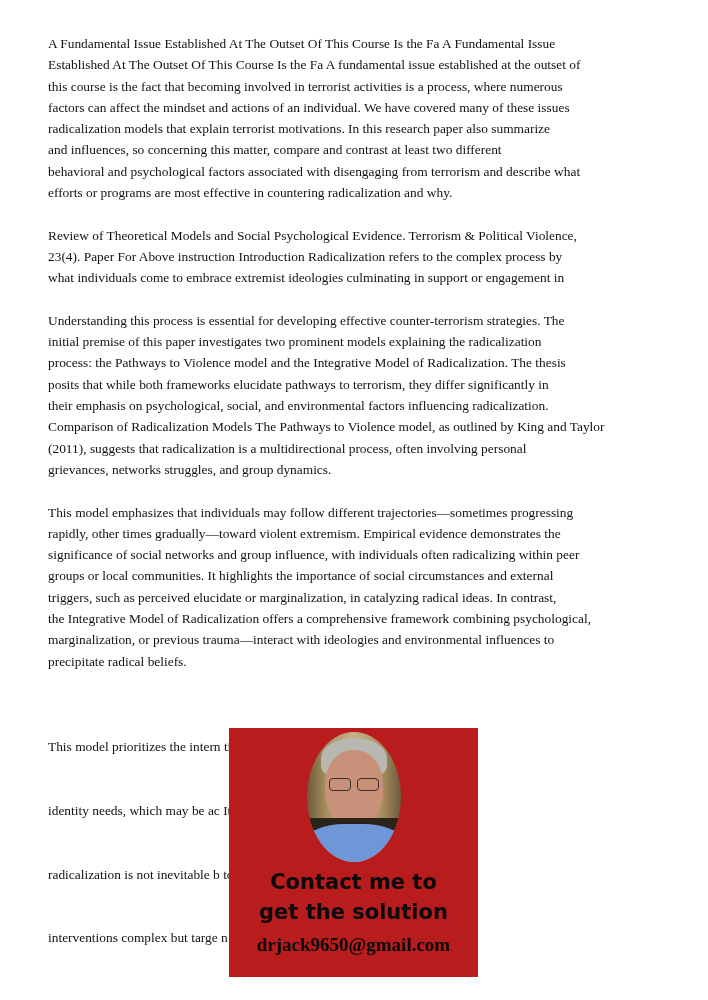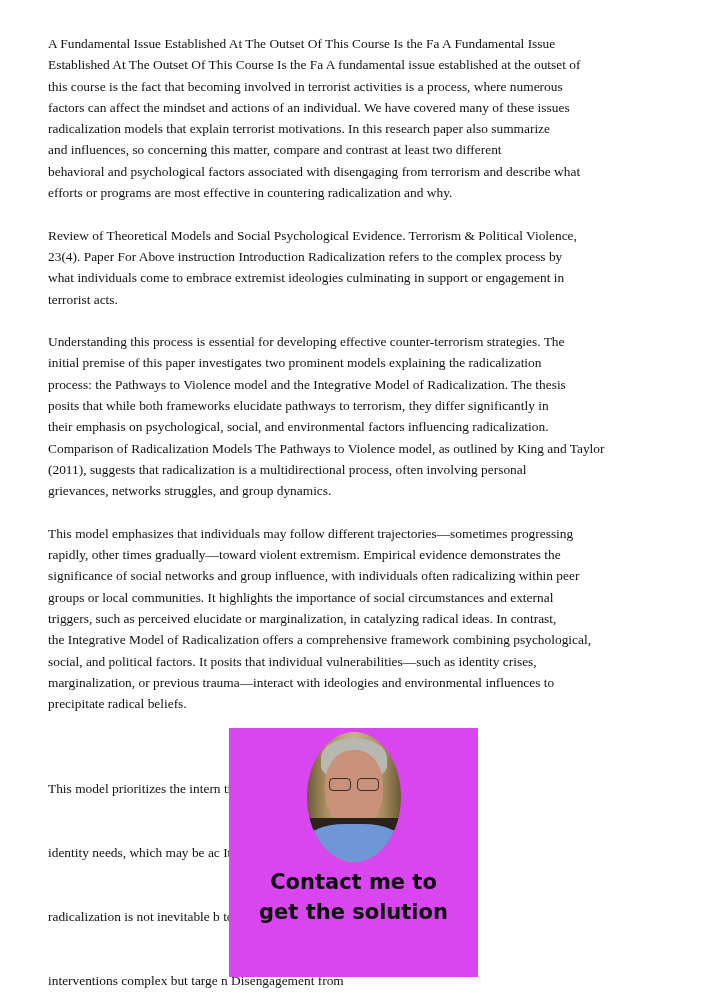--- a/index.html
+++ b/index.html
@@ -6,21 +6,21 @@
     body { width: 708px; height: 1000px; position: relative; overflow: hidden; }
     .page {
       position: absolute; left: 48px; top: 33px; width: 640px;
       font-family: "Liberation Serif", "DejaVu Serif", serif;
       font-size: 13.4px; line-height: 21.3px; color: #111;
     }
     .para { margin: 0 0 21.3px 0; }
     .line { display: block; white-space: nowrap; }
     .promo {
       position: absolute; left: 229px; top: 728px; width: 249px; height: 249px;
-      background: #d946ef;
+      background: #b91c1c;
     }
     .portrait {
       position: absolute; left: 78px; top: 4px; width: 94px; height: 130px;
       border-radius: 50%; overflow: hidden;
       background: linear-gradient(90deg, #6b5a3a 0%, #a88e5e 20%, #c7b38a 50%, #a88e5e 80%, #6b5a3a 100%);
     }
     .portrait .hair { position: absolute; left: 14px; top: 6px; width: 66px; height: 40px; border-radius: 50% 50% 30% 30%; background: #b9b7b2; }
     .portrait .face { position: absolute; left: 18px; top: 18px; width: 58px; height: 76px; border-radius: 46% 46% 44% 44%; background: #c9917a; }
     .portrait .glasses { position: absolute; left: 22px; top: 46px; width: 50px; height: 12px; }
     .portrait .glasses span { position: absolute; top: 0; width: 20px; height: 11px; border: 1.5px solid #3a2e28; border-radius: 4px; }
@@ -52,40 +52,38 @@
     <span class="line">factors can affect the mindset and actions of an individual. We have covered many of these issues</span>
     <span class="line">radicalization models that explain terrorist motivations. In this research paper also summarize</span>
     <span class="line">and influences, so concerning this matter, compare and contrast at least two different</span>
     <span class="line">behavioral and psychological factors associated with disengaging from terrorism and describe what</span>
     <span class="line">efforts or programs are most effective in countering radicalization and why.</span>
   </p>
   <p class="para">
     <span class="line">Review of Theoretical Models and Social Psychological Evidence. Terrorism &amp; Political Violence,</span>
     <span class="line">23(4). Paper For Above instruction Introduction Radicalization refers to the complex process by</span>
     <span class="line">what individuals come to embrace extremist ideologies culminating in support or engagement in</span>
-    <span class="line">terrorist acts.</span>
   </p>
   <p class="para">
     <span class="line">Understanding this process is essential for developing effective counter-terrorism strategies. The</span>
     <span class="line">initial premise of this paper investigates two prominent models explaining the radicalization</span>
     <span class="line">process: the Pathways to Violence model and the Integrative Model of Radicalization. The thesis</span>
     <span class="line">posits that while both frameworks elucidate pathways to terrorism, they differ significantly in</span>
     <span class="line">their emphasis on psychological, social, and environmental factors influencing radicalization.</span>
     <span class="line">Comparison of Radicalization Models The Pathways to Violence model, as outlined by King and Taylor</span>
     <span class="line">(2011), suggests that radicalization is a multidirectional process, often involving personal</span>
     <span class="line">grievances, networks struggles, and group dynamics.</span>
   </p>
   <p class="para">
     <span class="line">This model emphasizes that individuals may follow different trajectories—sometimes progressing</span>
     <span class="line">rapidly, other times gradually—toward violent extremism. Empirical evidence demonstrates the</span>
     <span class="line">significance of social networks and group influence, with individuals often radicalizing within peer</span>
     <span class="line">groups or local communities. It highlights the importance of social circumstances and external</span>
     <span class="line">triggers, such as perceived elucidate or marginalization, in catalyzing radical ideas. In contrast,</span>
     <span class="line">the Integrative Model of Radicalization offers a comprehensive framework combining psychological,</span>
-    <span class="line">social, and political factors. It posits that individual vulnerabilities—such as identity crises,</span>
     <span class="line">marginalization, or previous trauma—interact with ideologies and environmental influences to</span>
     <span class="line">precipitate radical beliefs.</span>
   </p>
   <p class="para" style="white-space: pre;">
     <span class="line">This model prioritizes the intern                                                    tive openings and</span>
     <span class="line">identity needs, which may be ac                                                     It underscores that</span>
     <span class="line">radicalization is not inevitable b                                                  tors, making</span>
     <span class="line">interventions complex but targe                                                     n Disengagement from</span>
     
     
@@ -100,13 +98,14 @@
     <div class="face"></div>
     <div class="glasses">
         <span></span>
         <span></span>
       </div>
     <div class="dark"></div>
     <div class="shirt"></div>
   </div>
   <div class="promo-title l1">Contact me to</div>
   <div class="promo-title l2">get the solution</div>
+  <div class="promo-email">drjack9650@gmail.com</div>
 </div>
 
 </body></html>

